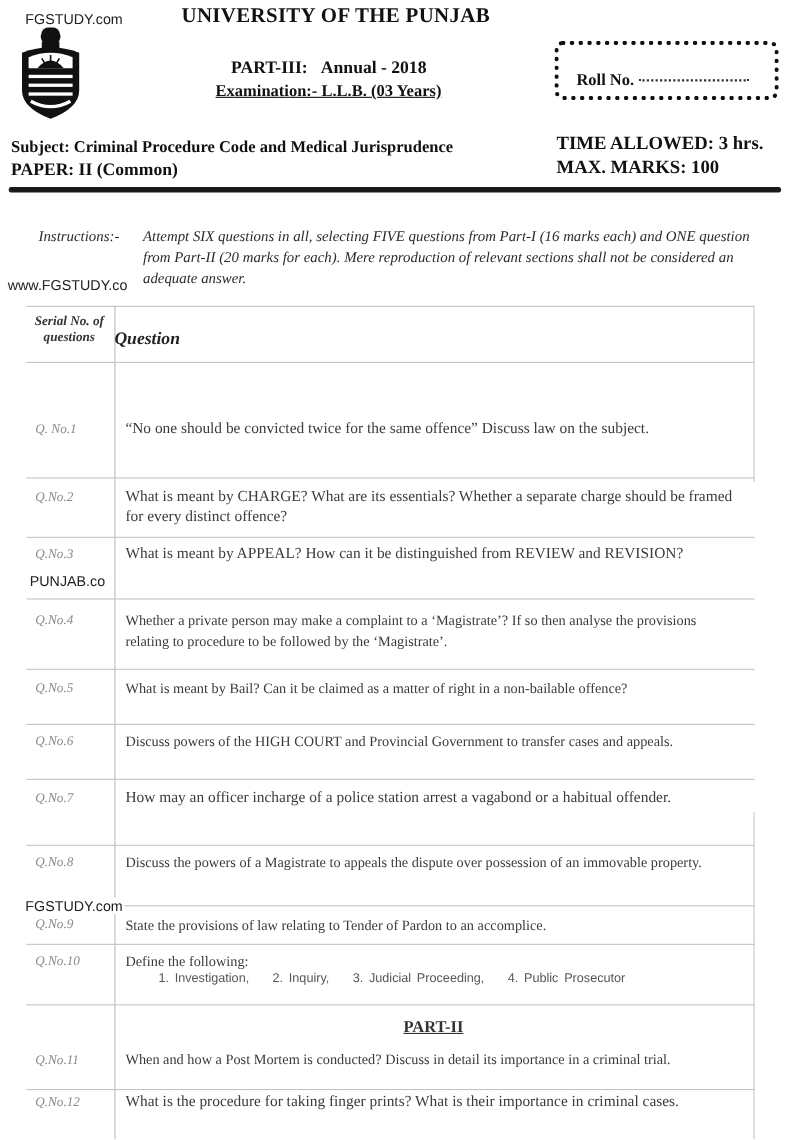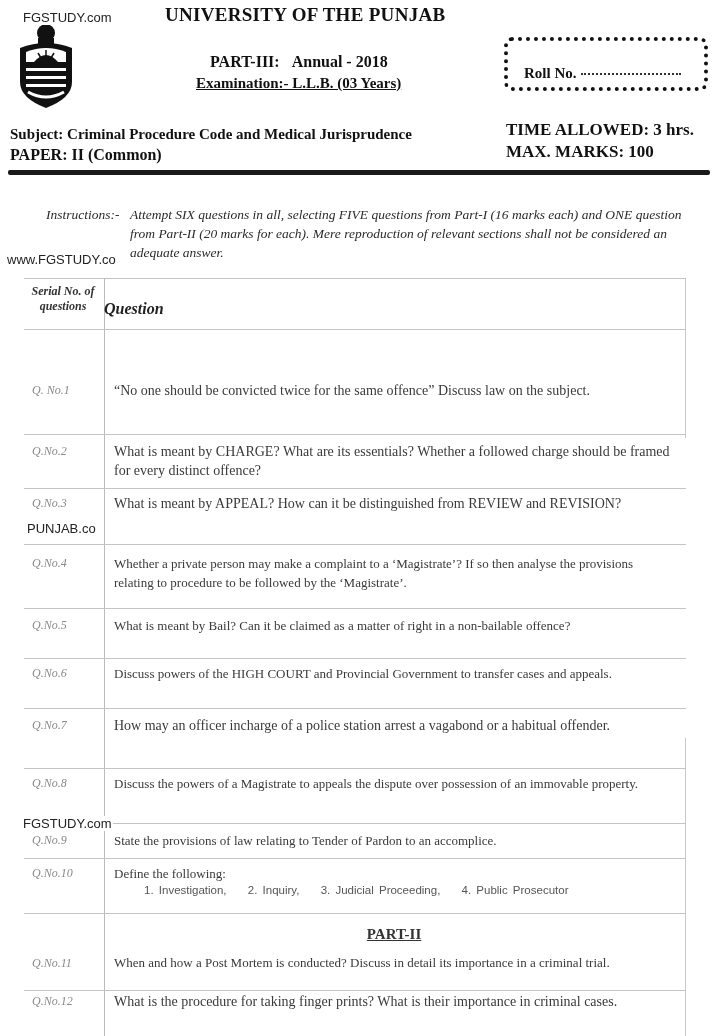--- a/index.html
+++ b/index.html
@@ -20,21 +20,21 @@
     .roll-dots { display: inline-block; width: 100px; border-bottom: 2px dotted #333; margin-left: 4px; transform: translateY(-3px); }
 
     .subject { left: 10px; top: 126px; font-size: 15px; font-weight: bold; color: #111; }
     .paper { left: 10px; top: 146px; font-size: 16px; font-weight: bold; color: #111; }
     .time { left: 506px; top: 120px; font-size: 17px; font-weight: bold; color: #111; }
     .marks { left: 506px; top: 142px; font-size: 17px; font-weight: bold; color: #111; }
     .rule { left: 8px; top: 170px; width: 702px; height: 5px; background: #1a1a1a; border-radius: 2px; }
 
     
     .instr { left: 34px; top: 205px; width: 670px; font-size: 13.5px; font-style: italic; color: #2a2a2a; line-height: 19px; }
-    .instr .lbl { position: absolute; left: 12px; top: 0; text-align: right; }
+    .instr .lbl { position: absolute; left: 1px; top: 0; text-align: right; }
     .instr .txt { position: absolute; left: 96px; top: 0; width: 576px; }
 
     
     .tbl { left: 24px; top: 278px; width: 662px; height: 758px; }
     .vline { position: absolute; left: 80px; top: 0; width: 1px; height: 758px; background: #bbb; }
     .hline { position: absolute; height: 1px; background: #c4c4c4; }
     .rline { position: absolute; width: 1px; background: #c8c8c8; }
     .hdr-serial { position: absolute; left: 0; top: 6px; width: 78px; text-align: center; font-size: 12px; font-weight: bold; font-style: italic; line-height: 15px; color: #333; }
     .hdr-question { position: absolute; left: 80px; top: 22px; width: 580px; text-align: left; font-size: 16px; font-weight: bold; font-style: italic; color: #222; }
     .part-head { position: absolute; left: 80px; width: 580px; text-align: center; font-size: 15px; font-weight: bold; text-decoration: underline; color: #333; }
@@ -103,21 +103,21 @@
 
 
   <div class="q" style="top:103px;">
     <span class="num">Q. No.1</span>
     <span class="text">“No one should be convicted twice for the same offence”  Discuss law on the subject.</span>
   </div>
   <div class="hline" style="left:0;top:156px;width:662px;"></div>
 
   <div class="q" style="top:164px;">
     <span class="num">Q.No.2</span>
-    <span class="text">What is meant by CHARGE? What are its essentials? Whether a followed charge should be framed for every distinct offence?</span>
+    <span class="text">What is meant by CHARGE? What are its essentials? Whether a separate charge should be framed for every distinct offence?</span>
   </div>
   <div class="hline" style="left:0;top:210px;width:662px;"></div>
 
   <div class="q" style="top:216px;">
     <span class="num">Q.No.3</span>
     <span class="text">What is meant by APPEAL? How can it be distinguished from REVIEW and REVISION?</span>
   </div>
   <div class="hline" style="left:0;top:266px;width:662px;"></div>
 
   <div class="q" style="top:276px;">

